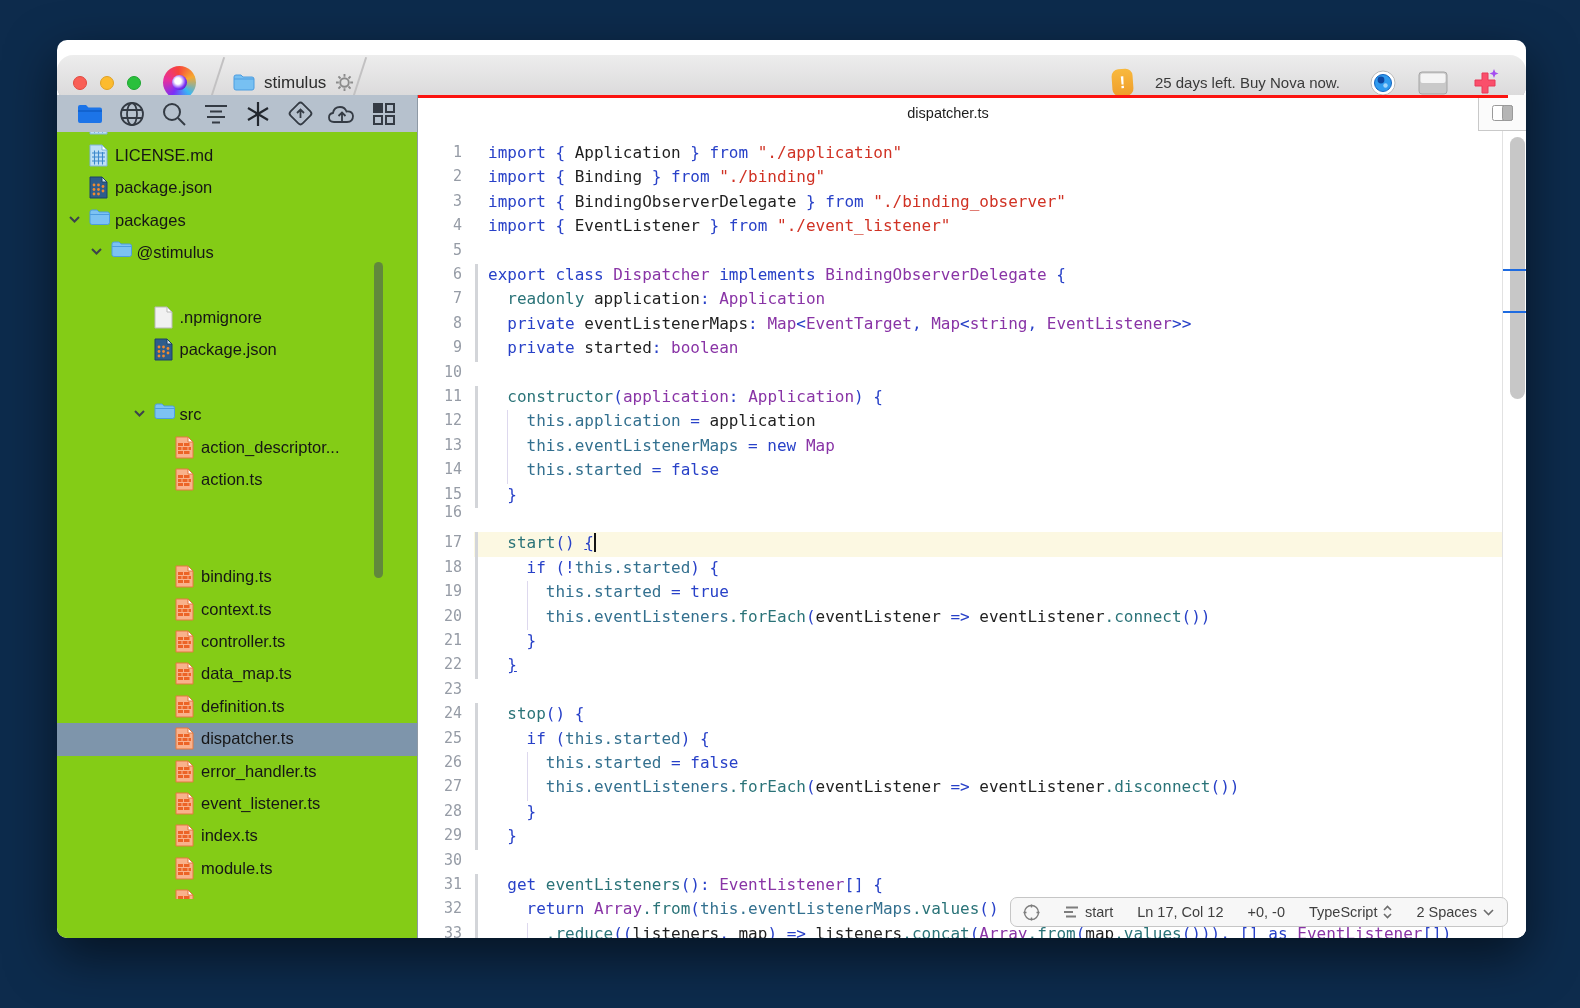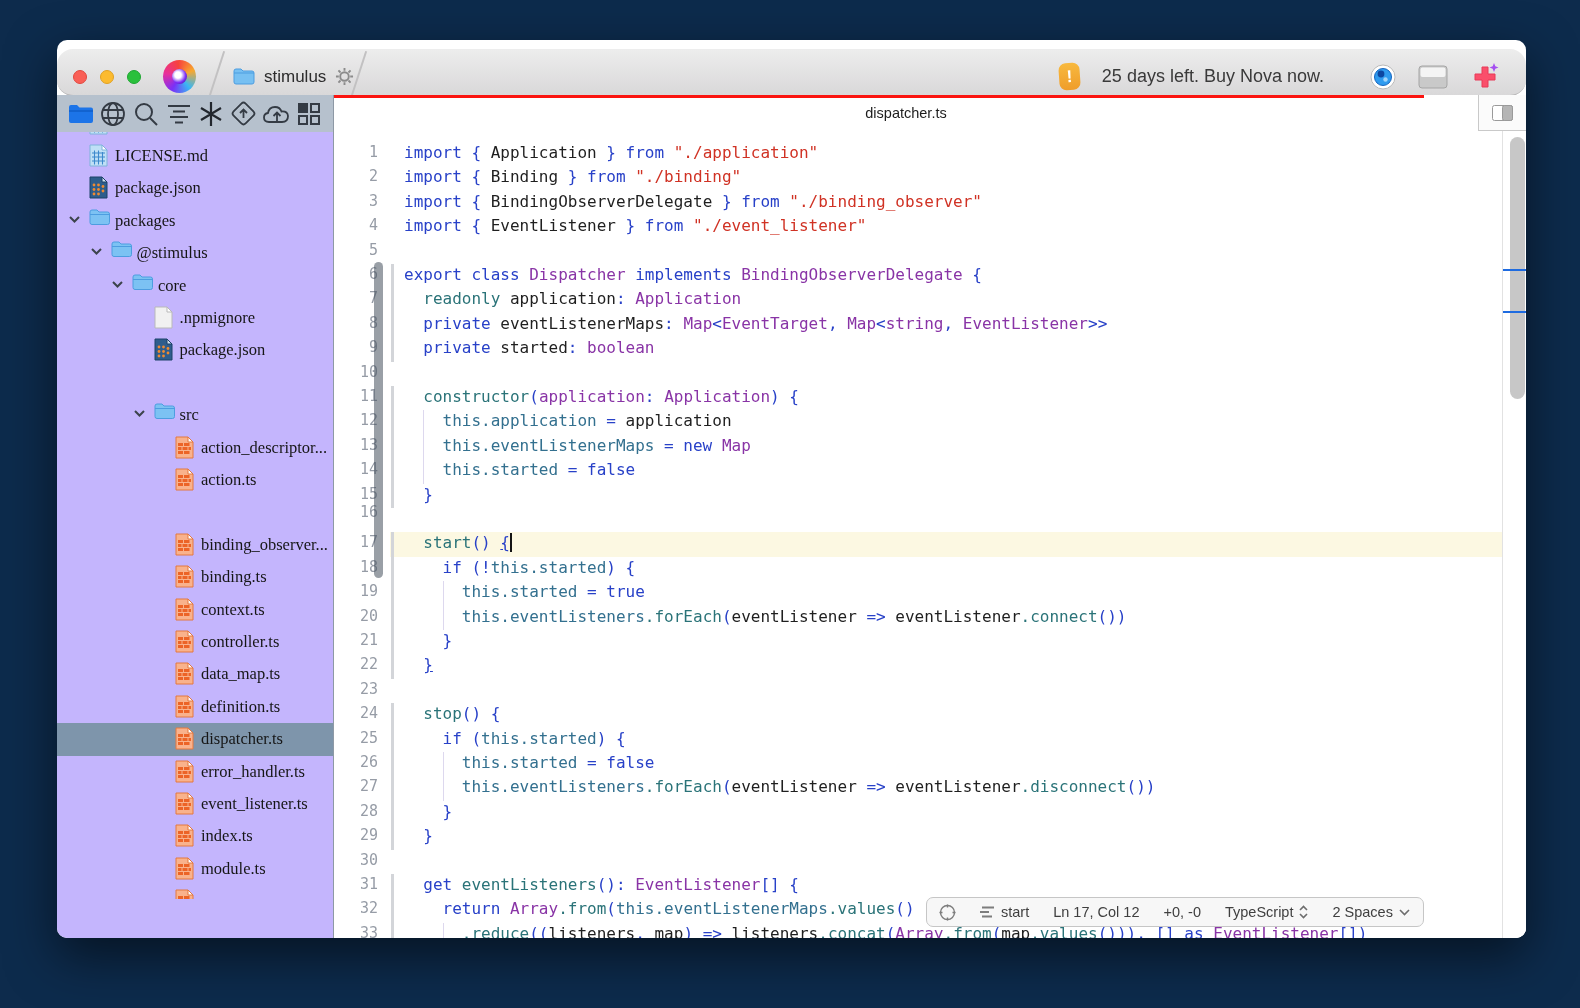--- a/index.html
+++ b/index.html
@@ -1,39 +1,39 @@
 <!DOCTYPE html>
 <html><head>
 <meta charset="utf-8">
 <style>
   * { margin:0; padding:0; box-sizing:border-box; }
   html,body { width:1580px; height:1008px; background:#0d2b4c; font-family:"Liberation Sans", sans-serif; overflow:hidden; }
 
   .window { position:absolute; left:57px; top:40px; width:1469px; height:898px; border-radius:10px; overflow:hidden; background:#fff; box-shadow:0 18px 50px rgba(0,0,0,.55); }
 
   
-  .titlebar { position:absolute; left:0; top:9px; right:0; height:47px; background:linear-gradient(#ededed,#d9d8d9); border-bottom:1px solid #b9b8b9;border-radius:16px; }
+  .titlebar { position:absolute; left:0; top:15px; right:0; height:47px; background:linear-gradient(#ededed,#d9d8d9); border-bottom:1px solid #b9b8b9;border-radius:16px; }
   .traffic { position:absolute; left:16px; top:21px; display:flex; gap:13px; }
   .tl { width:14px; height:14px; border-radius:50%; }
   .tl.red { background:#f95f56; border:1px solid #e1483f; }
   .tl.yellow { background:#fcbb2f; border:1px solid #e0a123; }
   .tl.green { background:#2ac03c; border:1px solid #1ea631; }
   .nova-badge { position:absolute; left:106px; top:11px; width:33px; height:33px; border-radius:50%;
     background:conic-gradient(from 210deg,#7b2ff7,#e82f9b,#f7423c,#f7a82f,#39b7f4,#7b2ff7); }
   .nova-badge::after { content:""; position:absolute; left:9px; top:9px; width:15px; height:15px; border-radius:50%; background:radial-gradient(circle at 40% 40%, #ffffff 0 25%, #7b2ff7 60%, #3a0e66 100%); }
   .tb-slash { position:absolute; top:1px; width:2px; height:53px; background:#c2c1c2; transform:rotate(18deg); }
   .proxy { position:absolute; left:176px; top:0; height:55px; display:flex; align-items:center; gap:9px; }
   .proxy-title { font-size:17px; color:#2d2d2d; }
   .tb-right { position:absolute; right:26px; top:0; height:55px; display:flex; align-items:center; gap:22px; }
   .warn-badge { width:21px; height:27px; border-radius:7px; background:linear-gradient(#f8b93e,#ef9d2b); color:#fff; font-weight:bold; font-size:17px; display:flex; align-items:center; justify-content:center; transform:rotate(-4deg); }
-  .trial-text { font-size:18px; color:#3a3a3a; margin-right:24px; }
+  .trial-text { font-size:15px; color:#3a3a3a; margin-right:8px; }
 
   
   .main { position:absolute; left:0; top:55px; right:0; bottom:0; display:flex; }
-  .sidebar { position:relative; width:276px; background:#c4b5fd; flex:0 0 auto;font-family:Liberation Serif, serif; }
+  .sidebar { position:relative; width:360px; background:#84cc16; flex:0 0 auto; }
   .editor { position:relative; flex:1; background:#ffffff; border-left:1px solid #8e99a5; }
 
   
   .side-toolbar { position:absolute; left:0; top:0; right:0; height:37px; display:flex; align-items:center; justify-content:space-evenly; padding:0 6px; z-index:5; background:#b6c1cd; }
   .st-icon { width:30px; height:30px; display:flex; align-items:center; justify-content:center; }
 
   
   .file-tree { position:absolute; left:0; top:37px; right:0; height:767px; overflow:hidden; }
   .tree-row { position:absolute; left:0; right:0; height:33px; }
   .tree-row.selected { background:#7e95ab; }
@@ -246,34 +246,20 @@
               </svg>
             </span>
             <span class="tree-icon" style="left: 53.5px;">
               <svg width="21" height="17" viewBox="0 0 21 17">
                 <path d="M1 3 q0-2 2-2 h5 l2 2 h8.5 q2 0 2 2 v8.5 q0 2-2 2 h-15.5 q-2 0-2-2 z" fill="#7cc2f3" stroke="#4d9de0"></path>
                 <path d="M1 5.5 h19.5" stroke="#4d9de0"></path>
               </svg>
             </span>
             <span class="tree-label" style="left: 79.5px;">@stimulus</span>
           </div>
-          <div class="tree-row" style="top: 137.6px;">
-            <span class="tree-chevron" style="left: 54px;">
-              <svg width="13" height="9" viewBox="0 0 13 9" fill="none" stroke="#3c434c" stroke-width="2">
-                <path d="M2 2 L6.5 6.5 L11 2"></path>
-              </svg>
-            </span>
-            <span class="tree-icon" style="left: 75px;">
-              <svg width="21" height="17" viewBox="0 0 21 17">
-                <path d="M1 3 q0-2 2-2 h5 l2 2 h8.5 q2 0 2 2 v8.5 q0 2-2 2 h-15.5 q-2 0-2-2 z" fill="#7cc2f3" stroke="#4d9de0"></path>
-                <path d="M1 5.5 h19.5" stroke="#4d9de0"></path>
-              </svg>
-            </span>
-            <span class="tree-label" style="left: 101px;">core</span>
-          </div>
           <div class="tree-row" style="top: 170px;">
             <span class="tree-icon" style="left: 96.5px;">
               <svg width="19" height="23" viewBox="0 0 19 23">
                 <path d="M1 1 h12 l5 5 v16 h-17 z" fill="#f1f1f1" stroke="#b9b9b9"></path>
                 <path d="M13 1 l5 5 h-5 z" fill="#ffffff" stroke="#b9b9b9"></path>
               </svg>
             </span>
             <span class="tree-label" style="left: 122.5px;">.npmignore</span>
           </div>
           <div class="tree-row" style="top: 202.4px;">
@@ -337,38 +323,20 @@
                   <rect x="9" y="7" width="5.5" height="3"></rect>
                   <rect x="3" y="11" width="3.5" height="3"></rect>
                   <rect x="7.5" y="11" width="5" height="3"></rect>
                   <rect x="13.5" y="11" width="2.5" height="3"></rect>
                   <rect x="3" y="15" width="5" height="3"></rect>
                   <rect x="9" y="15" width="5.5" height="3"></rect>
                 </g>
               </svg>
             </span>
             <span class="tree-label" style="left: 144px;">action.ts</span>
-          </div>
-          <div class="tree-row" style="top: 396.8px;">
-            <span class="tree-icon" style="left: 118px;">
-              <svg width="19" height="23" viewBox="0 0 19 23">
-                <path d="M1 1 h12 l5 5 v16 h-17 z" fill="#f9b28c" stroke="#e4793f"></path>
-                <path d="M13 1 l5 5 h-5 z" fill="#ffffff" stroke="#e4793f"></path>
-                <g fill="#ec6427">
-                  <rect x="3" y="7" width="5" height="3"></rect>
-                  <rect x="9" y="7" width="5.5" height="3"></rect>
-                  <rect x="3" y="11" width="3.5" height="3"></rect>
-                  <rect x="7.5" y="11" width="5" height="3"></rect>
-                  <rect x="13.5" y="11" width="2.5" height="3"></rect>
-                  <rect x="3" y="15" width="5" height="3"></rect>
-                  <rect x="9" y="15" width="5.5" height="3"></rect>
-                </g>
-              </svg>
-            </span>
-            <span class="tree-label" style="left: 144px;">binding_observer...</span>
           </div>
           <div class="tree-row" style="top: 429.2px;">
             <span class="tree-icon" style="left: 118px;">
               <svg width="19" height="23" viewBox="0 0 19 23">
                 <path d="M1 1 h12 l5 5 v16 h-17 z" fill="#f9b28c" stroke="#e4793f"></path>
                 <path d="M13 1 l5 5 h-5 z" fill="#ffffff" stroke="#e4793f"></path>
                 <g fill="#ec6427">
                   <rect x="3" y="7" width="5" height="3"></rect>
                   <rect x="9" y="7" width="5.5" height="3"></rect>
                   <rect x="3" y="11" width="3.5" height="3"></rect>

